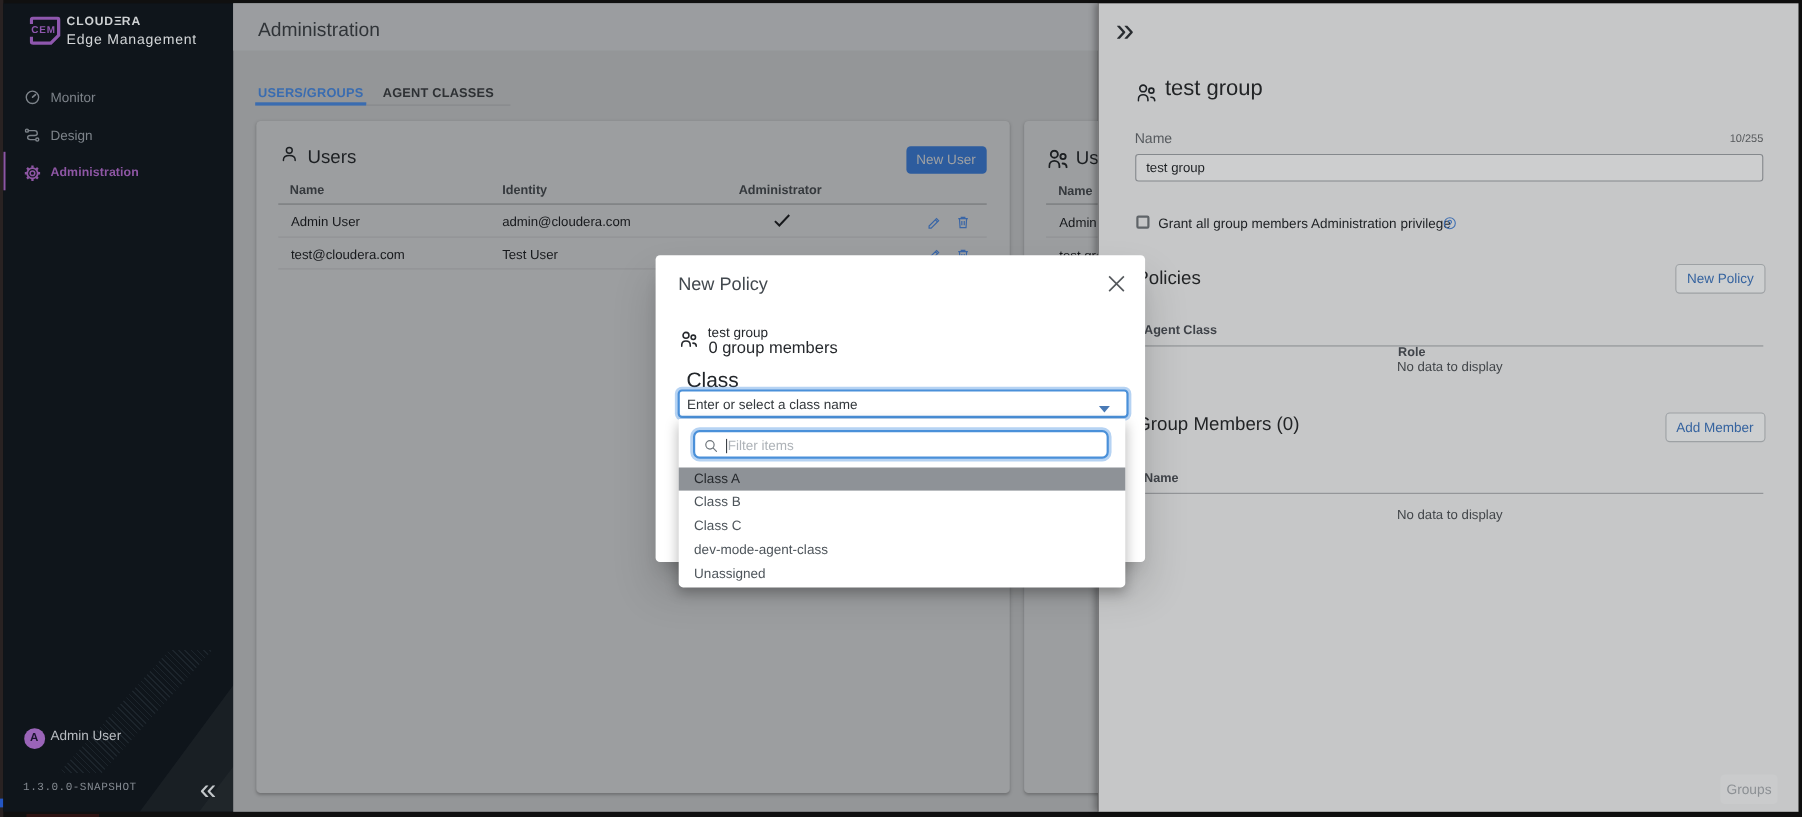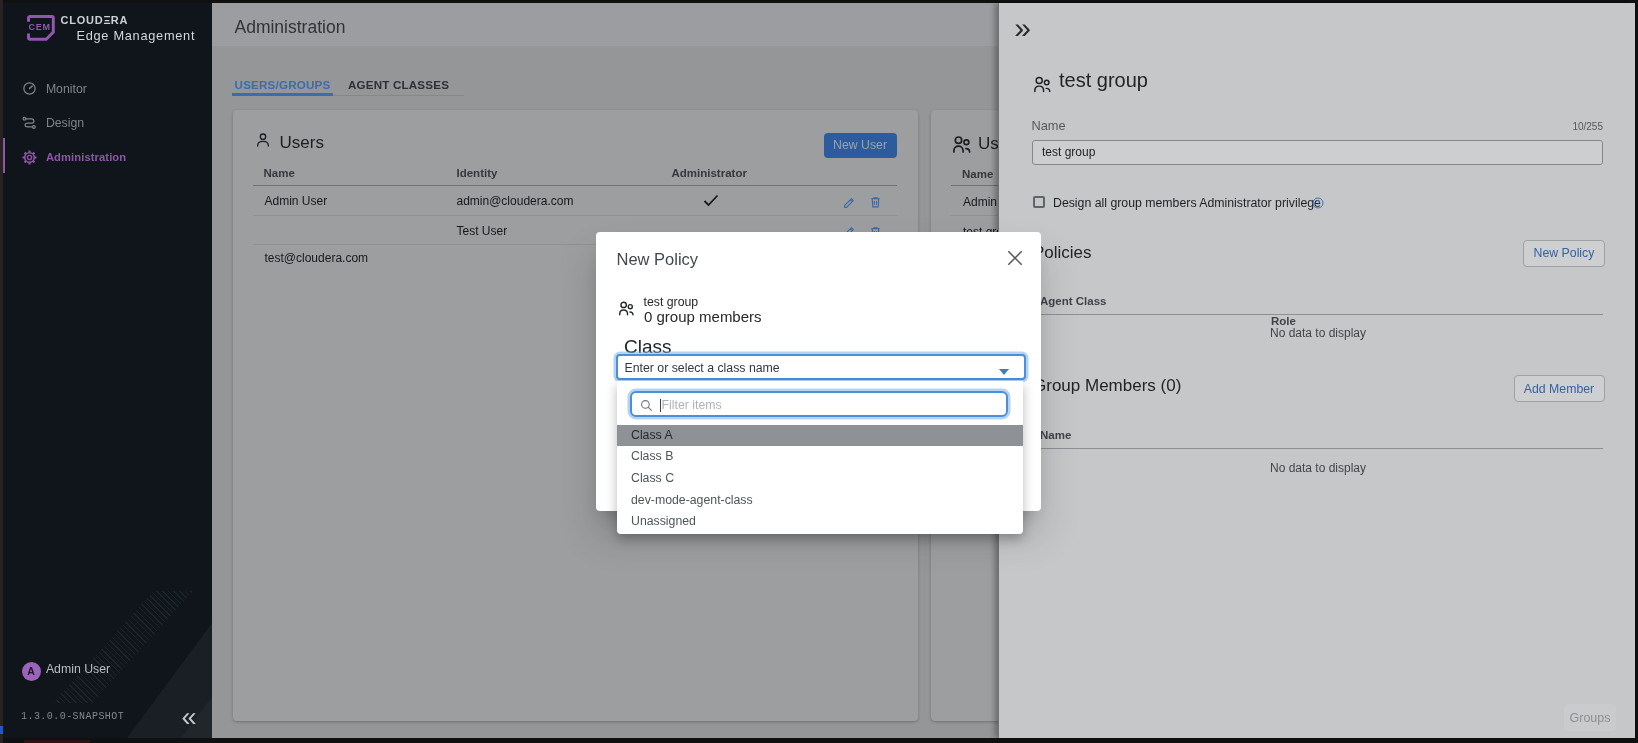--- a/index.html
+++ b/index.html
@@ -13,21 +13,21 @@
   #sidebar{left:3px;top:3px;width:246px;height:735px;background:#0f151b;overflow:hidden;}
   .tri1{position:absolute;right:0;bottom:0;width:0;height:0;
         border-bottom:165px solid rgba(255,255,255,0.045);border-left:122px solid transparent;}
   .tri2{position:absolute;right:0;bottom:0;width:0;height:0;
         border-bottom:90px solid rgba(255,255,255,0.03);border-left:68px solid transparent;}
   #hatch{position:absolute;left:50px;top:588px;width:140px;height:112px;
      background:repeating-linear-gradient(45deg, rgba(160,190,210,0.09) 0 1px, transparent 1px 4px);
      clip-path:polygon(72% 0, 100% 0, 28% 100%, 0 100%);}
   #logo{left:23.5px;top:12px;}
   #cloudera{left:57.5px;top:10.5px;font-size:11px;font-weight:bold;color:#ced1d3;letter-spacing:0.8px;}
-  #edgemgmt{left:57.5px;top:25px;font-size:12.8px;color:#d4d7d9;letter-spacing:0.7px;margin-left:16px;}
+  #edgemgmt{left:57.5px;top:25px;font-size:12.8px;color:#d4d7d9;letter-spacing:0.7px;}
   .navitem{left:19.2px;height:16px;display:flex;align-items:center;color:#7d838a;font-size:12.3px;}
   .navitem svg{margin-right:8.7px;}
   .navitem span{position:relative;top:0px;}
   #nav-admin{color:#8e56a4;font-weight:bold;font-size:11.2px;letter-spacing:0.1px;}
   #navbar-active{left:0px;top:135.4px;width:2px;height:34.6px;background:#8e56a4;}
   #avatar{left:18.5px;top:658.5px;width:19px;height:19px;border-radius:50%;background:#9a64b8;
           color:#1c1430;font-size:10.5px;font-weight:bold;text-align:center;line-height:19px;}
   #adminuser{left:42.9px;top:659px;font-size:12.3px;color:#b9bdc2;}
   #version{left:18px;top:707.5px;font-family:"Liberation Mono",monospace;font-size:10px;color:#838990;letter-spacing:0.45px;}
   #collapse{left:178.5px;top:699px;font-size:27px;color:#c3c7ca;}
@@ -165,21 +165,21 @@
     <svg class="abs" style="left:470px;top:84px;" width="16" height="13" viewBox="0 0 16 13" fill="none" stroke="#17191c" stroke-width="1.8">
         <path d="M1.5 7 L5.5 11 L14.5 1.5"></path>
       </svg>
     <svg class="abs" style="left:610px;top:85.5px;" width="13" height="13" viewBox="0 0 24 24" fill="none" stroke="#3a66a6" stroke-width="2">
         <path d="M3 17.5 V21 h3.5 L19 8.5 15.5 5 Z M13.5 7 L17 10.5"></path>
       </svg>
     <svg class="abs" style="left:636px;top:85px;" width="13" height="14" viewBox="0 0 24 24" fill="none" stroke="#3a66a6" stroke-width="2">
         <path d="M4 6 H20 M9 6 V4 h6 v2 M6 6 l1 15 h10 l1-15 M10 10 v7 M14 10 v7"></path>
       </svg>
     <div class="abs rline" style="left:20px;top:104.5px;width:644px;"></div>
-    <div class="abs td" style="left:32px;top:114px;margin-top:27px;">test@cloudera.com</div>
+    <div class="abs td" style="left:32px;top:114px;">test@cloudera.com</div>
     <div class="abs td" style="left:224px;top:114px;">Test User</div>
     <svg class="abs" style="left:610px;top:115px;" width="13" height="13" viewBox="0 0 24 24" fill="none" stroke="#3a66a6" stroke-width="2">
         <path d="M3 17.5 V21 h3.5 L19 8.5 15.5 5 Z M13.5 7 L17 10.5"></path>
       </svg>
     <svg class="abs" style="left:636px;top:114.5px;" width="13" height="14" viewBox="0 0 24 24" fill="none" stroke="#3a66a6" stroke-width="2">
         <path d="M4 6 H20 M9 6 V4 h6 v2 M6 6 l1 15 h10 l1-15 M10 10 v7 M14 10 v7"></path>
       </svg>
     <div class="abs rline" style="left:20px;top:134px;width:644px;"></div>
   </div>
 
@@ -206,21 +206,21 @@
     <circle cx="5.5" cy="4.2" r="3.2"></circle>
       <circle cx="13.4" cy="6.3" r="2.4"></circle>
     <path d="M0.9 16 v-1.2 c0-3 2.2-4.6 4.6-4.6 s4.6 1.6 4.6 4.6 V16" stroke-linecap="round"></path>
     <path d="M13 12.6 c2 0 3.6 1.2 3.6 3.4" stroke-linecap="round"></path>
   </svg>
   <div class="abs" id="ptitle">test group</div>
   <div class="abs" id="namelabel">Name</div>
   <div class="abs" id="counter">10/255</div>
   <div class="abs" id="pinput">test group</div>
   <div class="abs" id="pcheck"></div>
-  <div class="abs" id="pchecklabel">Design all group members Administrator privilege</div>
+  <div class="abs" id="pchecklabel">Grant all group members Administration privilege</div>
   <svg class="abs" style="left:313px;top:194px;" width="12" height="12" viewBox="0 0 24 24" fill="none" stroke="#3f6fb2" stroke-width="2">
     <circle cx="12" cy="12" r="10"></circle>
     <path d="M9 9.5 a3 3 0 1 1 4.5 2.6 c-1 .6-1.5 1.2-1.5 2.4" stroke-linecap="round"></path>
     <circle cx="12" cy="17.8" r="0.8" fill="#3f6fb2" stroke="none"></circle>
   </svg>
   <div class="abs pheading" style="left:34px;top:239.5px;">Policies</div>
   <div class="abs pbtn" style="left:524px;top:236.5px;width:80px;height:25px;">New Policy</div>
   <div class="abs pth" style="left:41px;top:292px;">Agent Class</div>
   <div class="abs pth" style="left:272px;top:292px;margin-top:20px;">Role</div>
   <div class="abs pline" style="left:34px;top:310.5px;width:570px;"></div>

